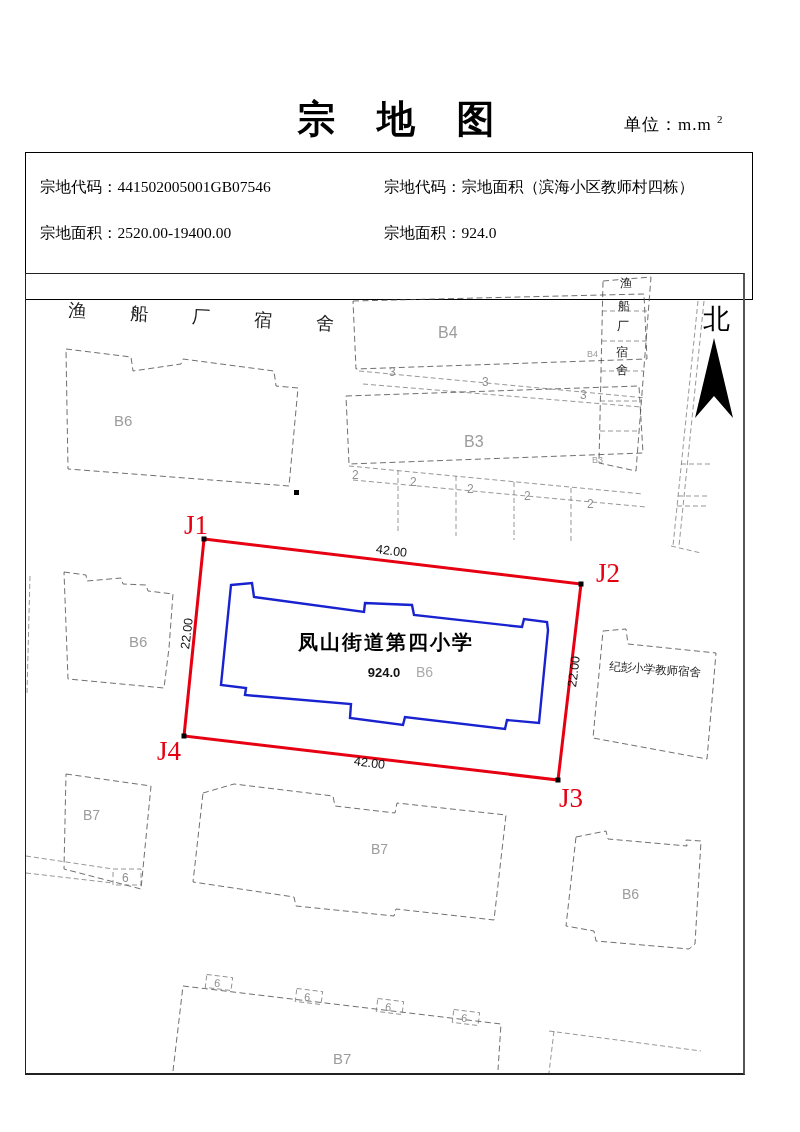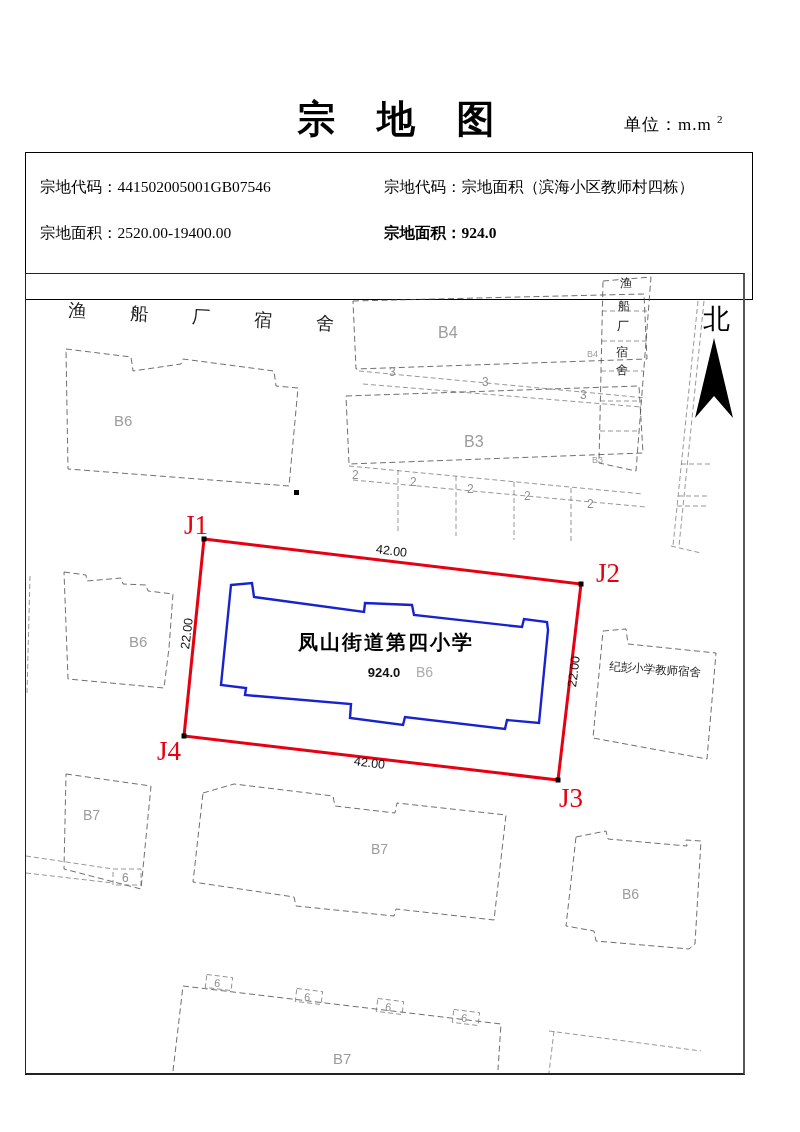--- a/index.html
+++ b/index.html
@@ -8,21 +8,21 @@
   .title{position:absolute;top:94px;left:0;width:100%;text-align:center;
          font-size:38px;font-weight:bold;letter-spacing:16px;}
   .unit{position:absolute;top:113px;left:624px;font-size:17px;letter-spacing:1px;}
   .unit sup{font-size:11px;}
   .infobox{position:absolute;left:25px;top:152px;width:728px;height:148px;
            border:1px solid #000;box-sizing:border-box;font-size:15.5px;}
   .cell{position:absolute;white-space:nowrap;}
   .c1{left:14px;top:24px;}
   .c2{left:358px;top:24px;}
   .c3{left:14px;top:70px;}
-  .c4{left:358px;top:70px;font-weight:bold;}
+  .c4{left:358px;top:70px;font-weight:normal;}
   .map{position:absolute;left:25px;top:273px;width:720px;height:802px;
        border-top:1px solid #222;border-left:1px solid #222;
        border-right:2px solid #555;border-bottom:2px solid #222;box-sizing:border-box;}
   .map svg{position:absolute;left:0;top:0;}
   svg text{font-family:"Liberation Sans",sans-serif;}
   .bg{stroke:#4a4a4a;stroke-width:0.8;fill:none;stroke-dasharray:6 3.5;}
   .bg2{stroke:#6a6a6a;stroke-width:0.7;fill:none;stroke-dasharray:5 3;}
   .glabel{fill:#9c9c9c;}
   .digit{fill:#8f8f8f;}
   .cjk{font-family:"Liberation Serif",serif;}

